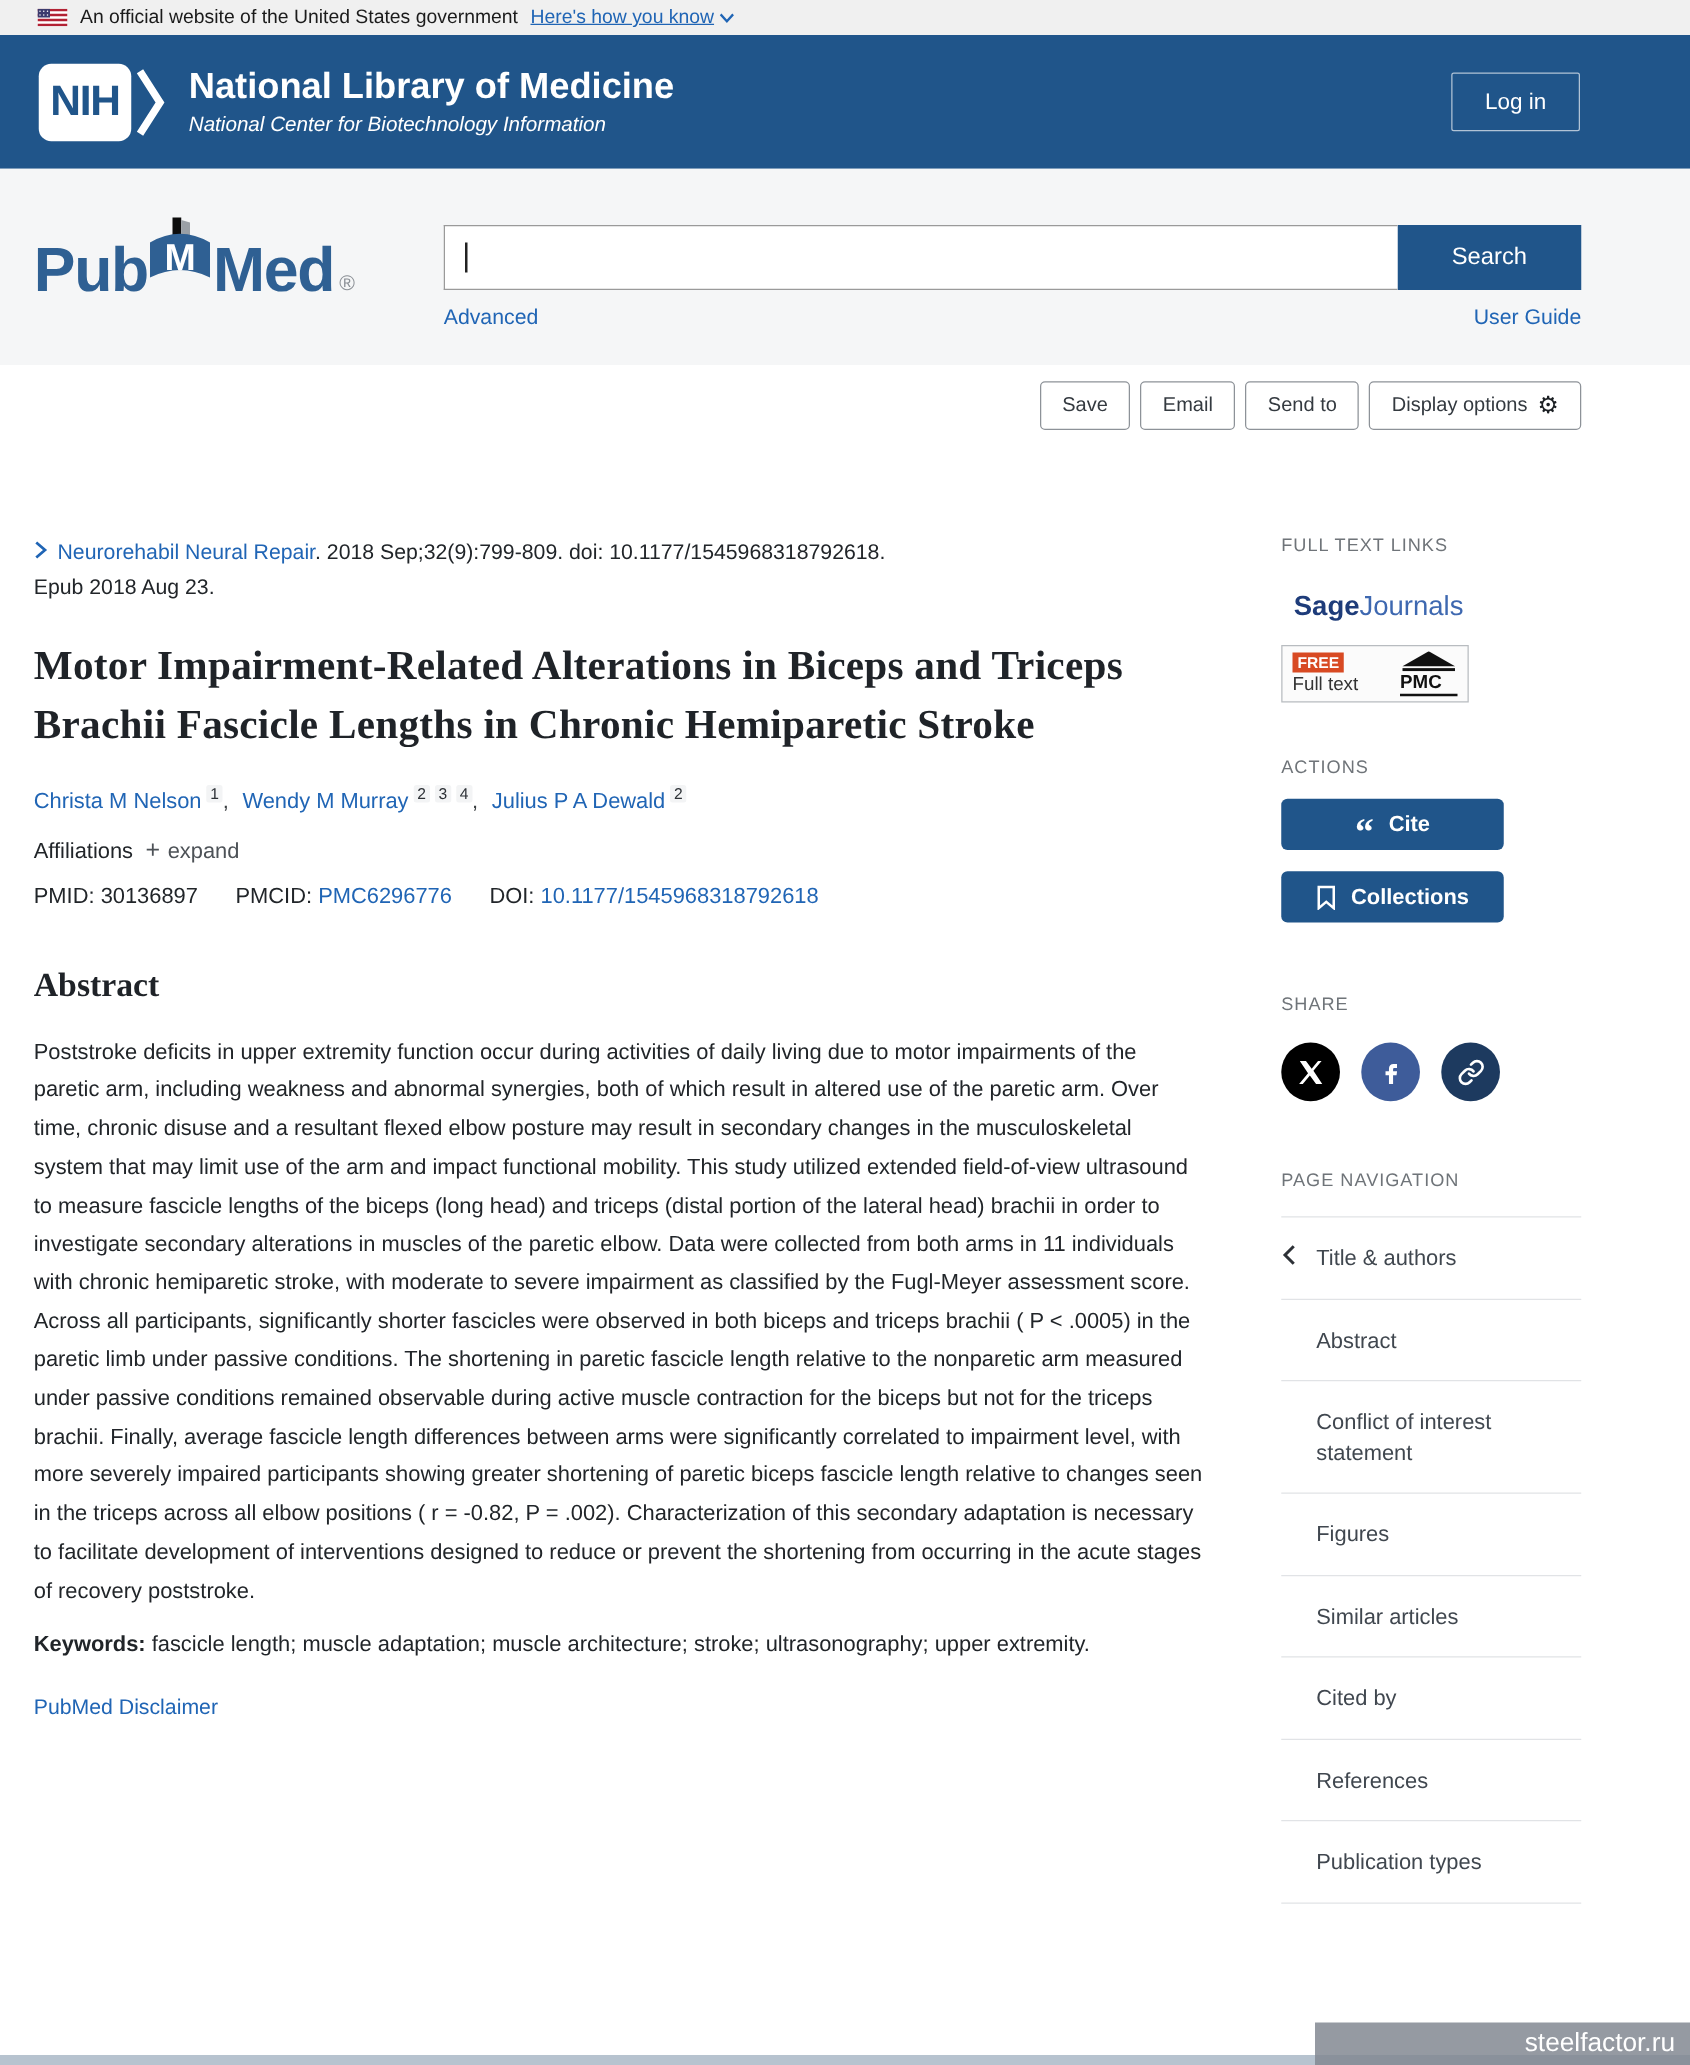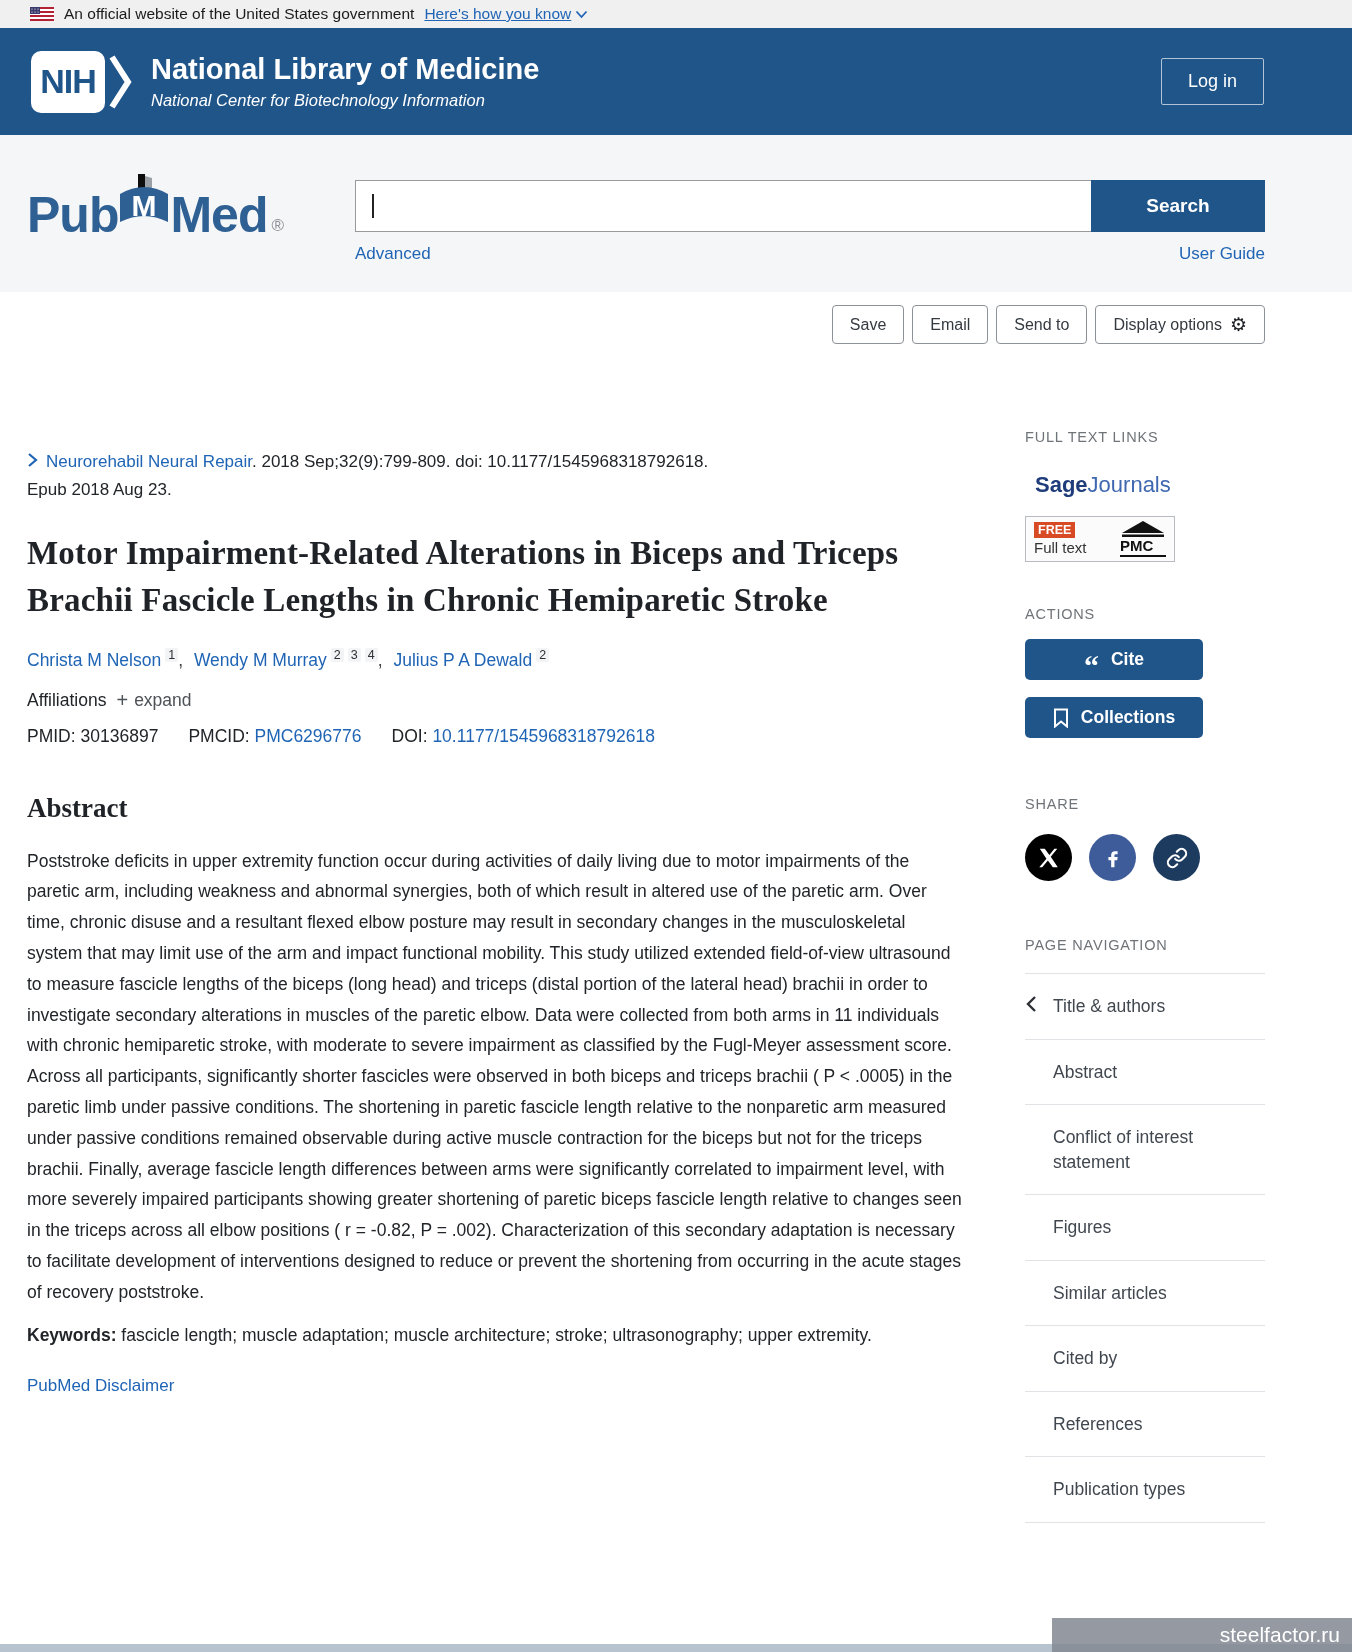--- a/index.html
+++ b/index.html
@@ -41,34 +41,34 @@
   .pubmed-logo{display:flex;align-items:flex-end;width:328px;flex:none;margin-top:-2px;user-select:none;}
   .pubmed-logo .word{font-size:50px;font-weight:bold;color:#2f6093;letter-spacing:-1px;line-height:1;}
   .pubmed-logo .book{margin:0 -2px;position:relative;top:-6px;}
   .pubmed-logo .reg{font-size:17px;color:#8b9096;margin-left:4px;position:relative;top:-4px;}
   .search-area{flex:1;}
   .search-row{display:flex;}
   .search-input-wrap{position:relative;flex:1;}
   .search-input{width:100%;height:52px;border:1px solid #9a9a9a;border-right:none;background:#fff;font-size:18px;
                 padding:0 16px;outline:none;font-family:inherit;}
   .caret{position:absolute;left:17px;top:14px;width:1.5px;height:24px;background:#222;}
-  .search-btn{width:174px;height:52px;background:var(--blue);color:#fff;border:none;font-weight:bold;font-size:19px;
+  .search-btn{width:147px;height:52px;background:var(--blue);color:#fff;border:none;font-weight:normal;font-size:19px;
               cursor:pointer;font-family:inherit;}
   .search-links{display:flex;justify-content:space-between;margin-top:12px;font-size:17px;}
   .search-links a{color:var(--link);text-decoration:none;cursor:pointer;}
 
   
   .toolbar{display:flex;justify-content:flex-end;gap:8px;padding:13px 87px 0 0;}
   .tb-btn{background:#fff;border:1px solid var(--btn-border);border-radius:4px;color:#343a40;font-size:16px;
           padding:9px 17px;cursor:pointer;font-family:inherit;display:inline-flex;align-items:center;gap:8px;}
   .tb-btn .gear{font-size:19px;line-height:1;color:#1b1f23;}
 
   
   .content{display:flex;margin-top:84px;padding:0 87px 0 27px;gap:63px;}
-  .article{width:935px;flex:none;margin-top:20px;}
+  .article{width:935px;flex:none;}
   .sidebar{width:240px;flex:none;}
 
   
   .citation{font-size:17px;line-height:1.65;color:var(--text);}
   .citation .chev{display:inline-flex;margin-right:8px;position:relative;top:1px;}
   .citation a{color:var(--link);text-decoration:none;cursor:pointer;}
   .title{font-family:"Liberation Serif","DejaVu Serif",serif;font-size:33px;line-height:1.42;font-weight:700;
          color:#1f2328;margin-top:26px;letter-spacing:.2px;}
   .authors{margin-top:24px;font-size:17.5px;color:#3c4043;}
   .authors a{color:var(--link);text-decoration:none;cursor:pointer;}

